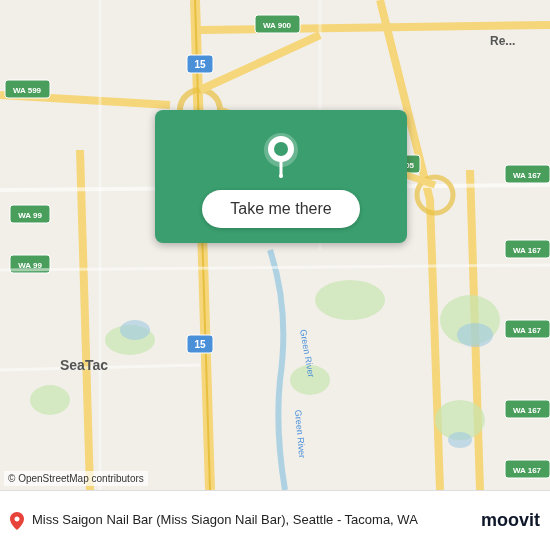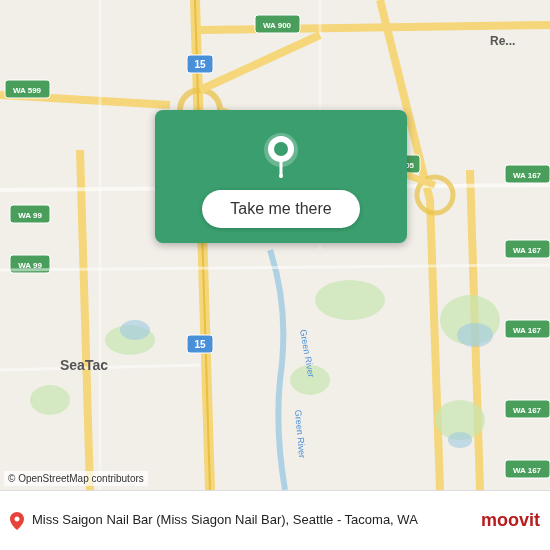--- a/index.html
+++ b/index.html
@@ -87,21 +87,21 @@
     #place-info {
       font-size: 13px;
       color: #222;
       line-height: 1.4;
       flex: 1;
     }
 
     .moovit-text {
       font-size: 18px;
       font-weight: bold;
-      color: #b91c1c;
+      color: #0f172a;
     }
 
     .moovit-pin {
       width: 14px;
       height: 18px;
       margin-right: 8px;
       flex-shrink: 0;
     }
   </style>
 </head>

